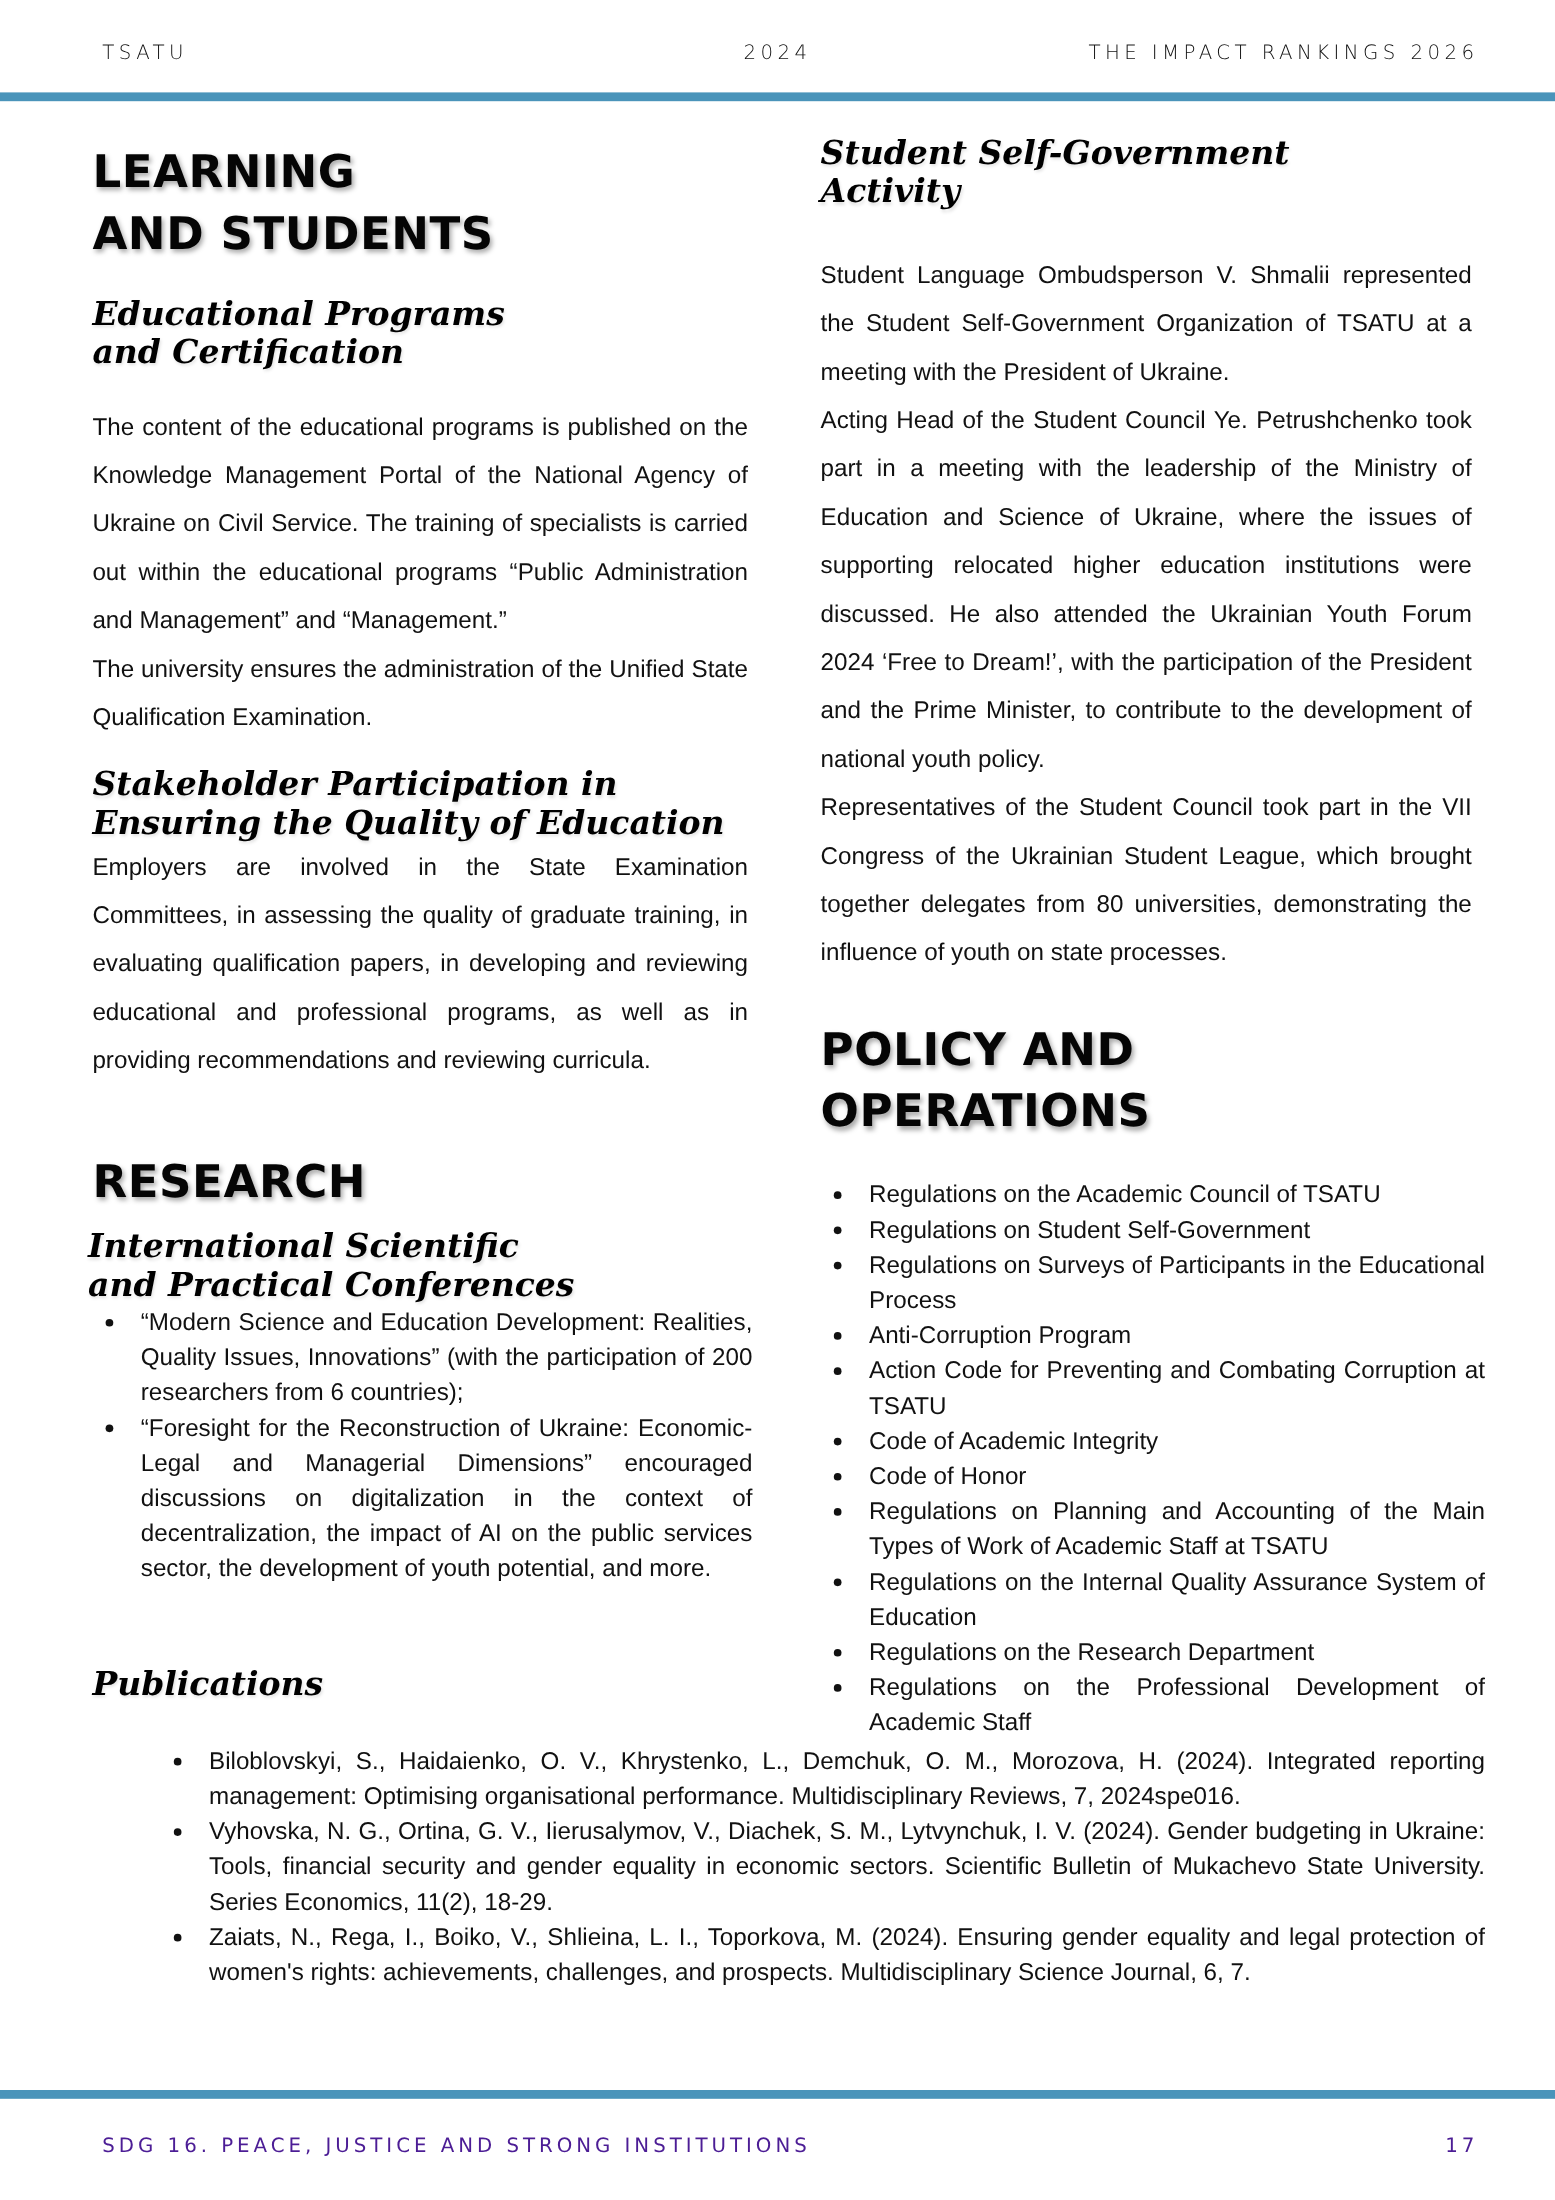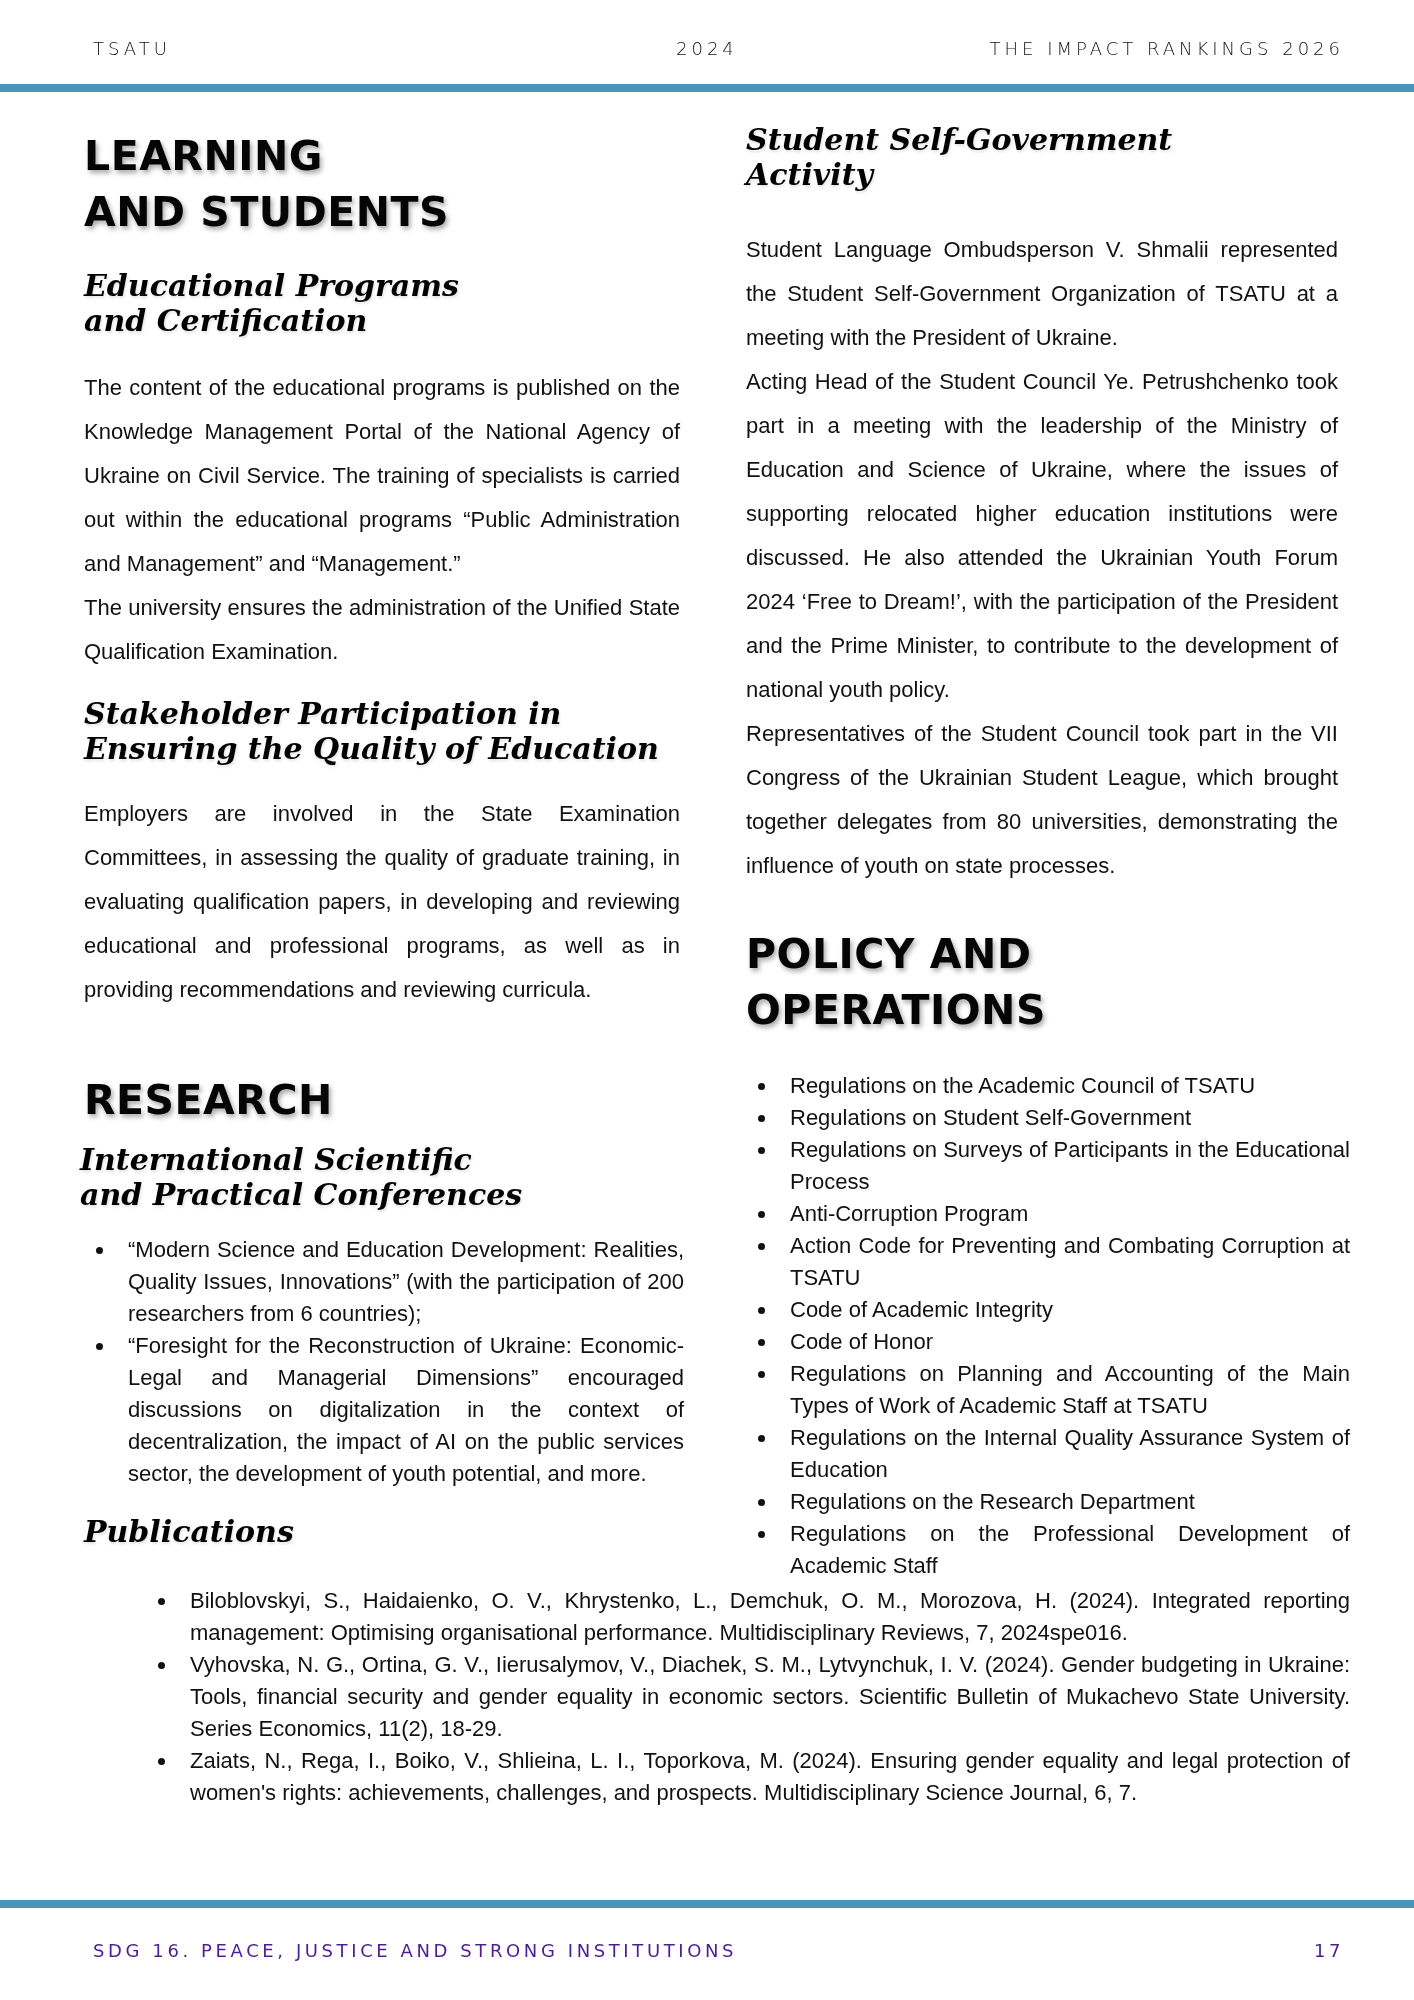--- a/index.html
+++ b/index.html
@@ -119,33 +119,33 @@
   </h2>
   <div class="body-text" style="margin-top:28px;">
     <p>The content of the educational programs is published on the Knowledge Management Portal of the National Agency of Ukraine on Civil Service. The training of specialists is carried out within the educational programs “Public Administration and Management” and “Management.”</p>
     <p>The university ensures the administration of the Unified State Qualification Examination.</p>
   </div>
 
   <h2 class="sub-title" style="margin-top:22px;">
     <span>Stakeholder Participation in</span><br>
     <span>Ensuring the Quality of Education</span>
   </h2>
-  <div class="body-text" style="margin-top:26px;">
+  <div class="body-text" style="">
     <p>Employers are involved in the State Examination Committees, in assessing the quality of graduate training, in evaluating qualification papers, in developing and reviewing educational and professional programs, as well as in providing recommendations and reviewing curricula.</p>
   </div>
 
   <h1 class="section-title" style="margin-top:60px;">
     <span>RESEARCH</span>
   </h1>
 
   <h2 class="sub-title" style="margin-top:14px; margin-left:-4px;">
     <span>International Scientific</span><br>
     <span>and Practical Conferences</span>
   </h2>
-  <ul class="bullets" style="margin-top:22px; width:600px;">
+  <ul class="bullets" style="width:600px;">
     <li>“Modern Science and Education Development: Realities, Quality Issues, Innovations” (with the participation of 200 researchers from 6 countries);</li>
     <li>“Foresight for the Reconstruction of Ukraine: Economic-Legal and Managerial Dimensions” encouraged discussions on digitalization in the context of decentralization, the impact of AI on the public services sector, the development of youth potential, and more.</li>
   </ul>
 </div>
 
 <div class="col col-right">
   <h2 class="sub-title">
     <span>Student Self-Government</span><br>
     <span>Activity</span>
   </h2>

